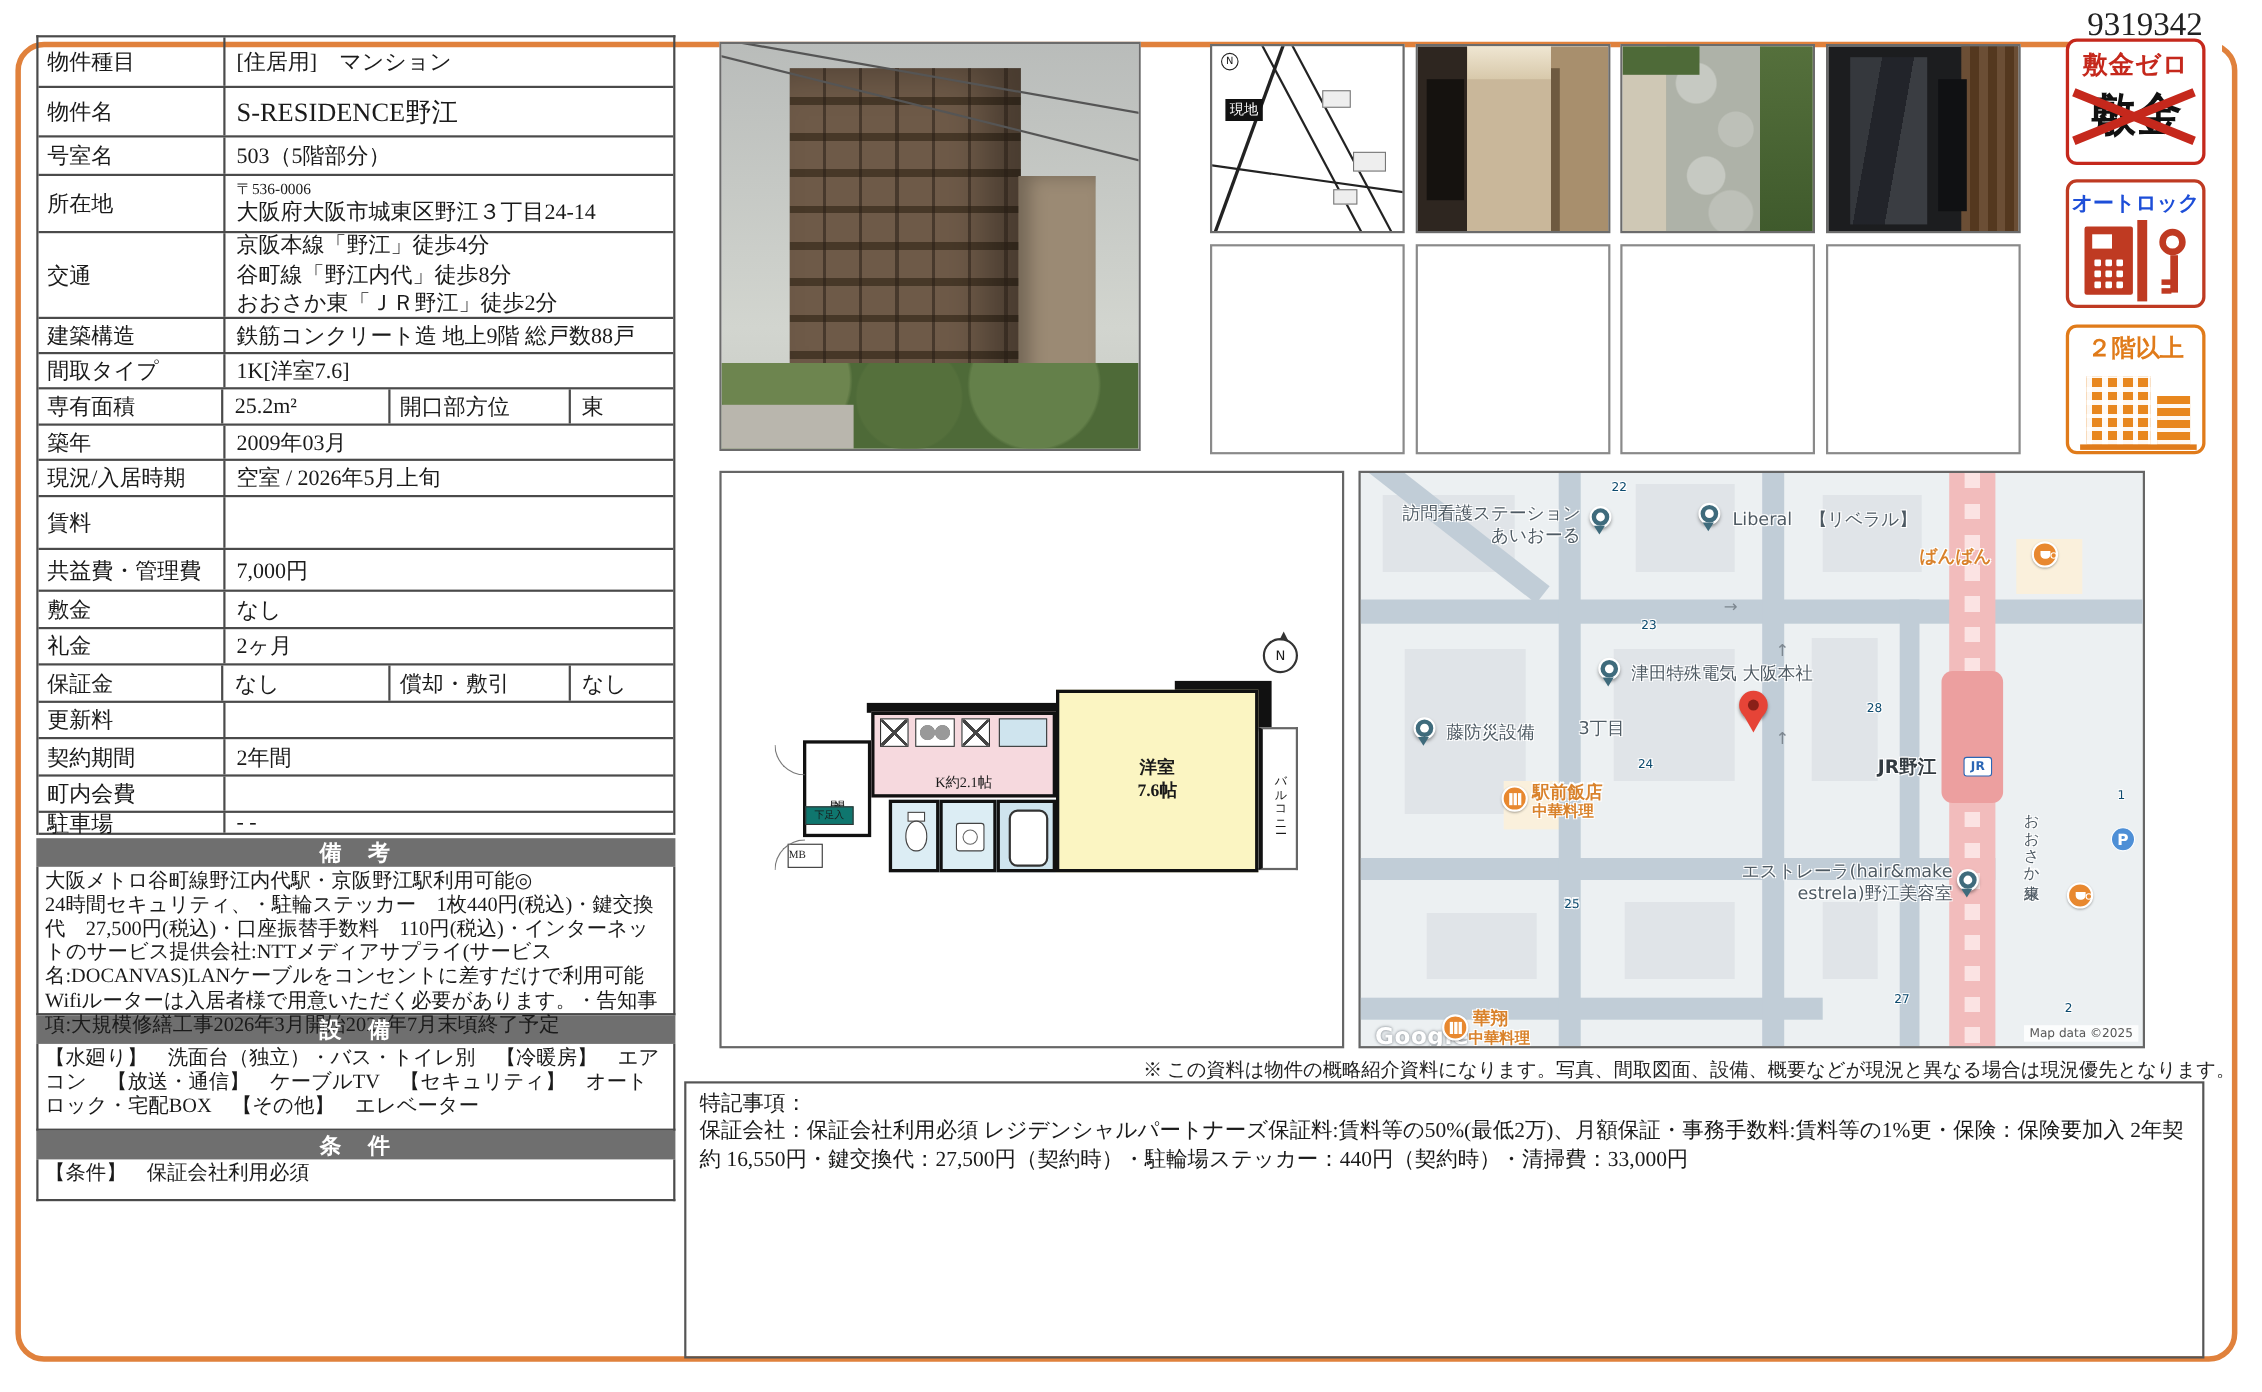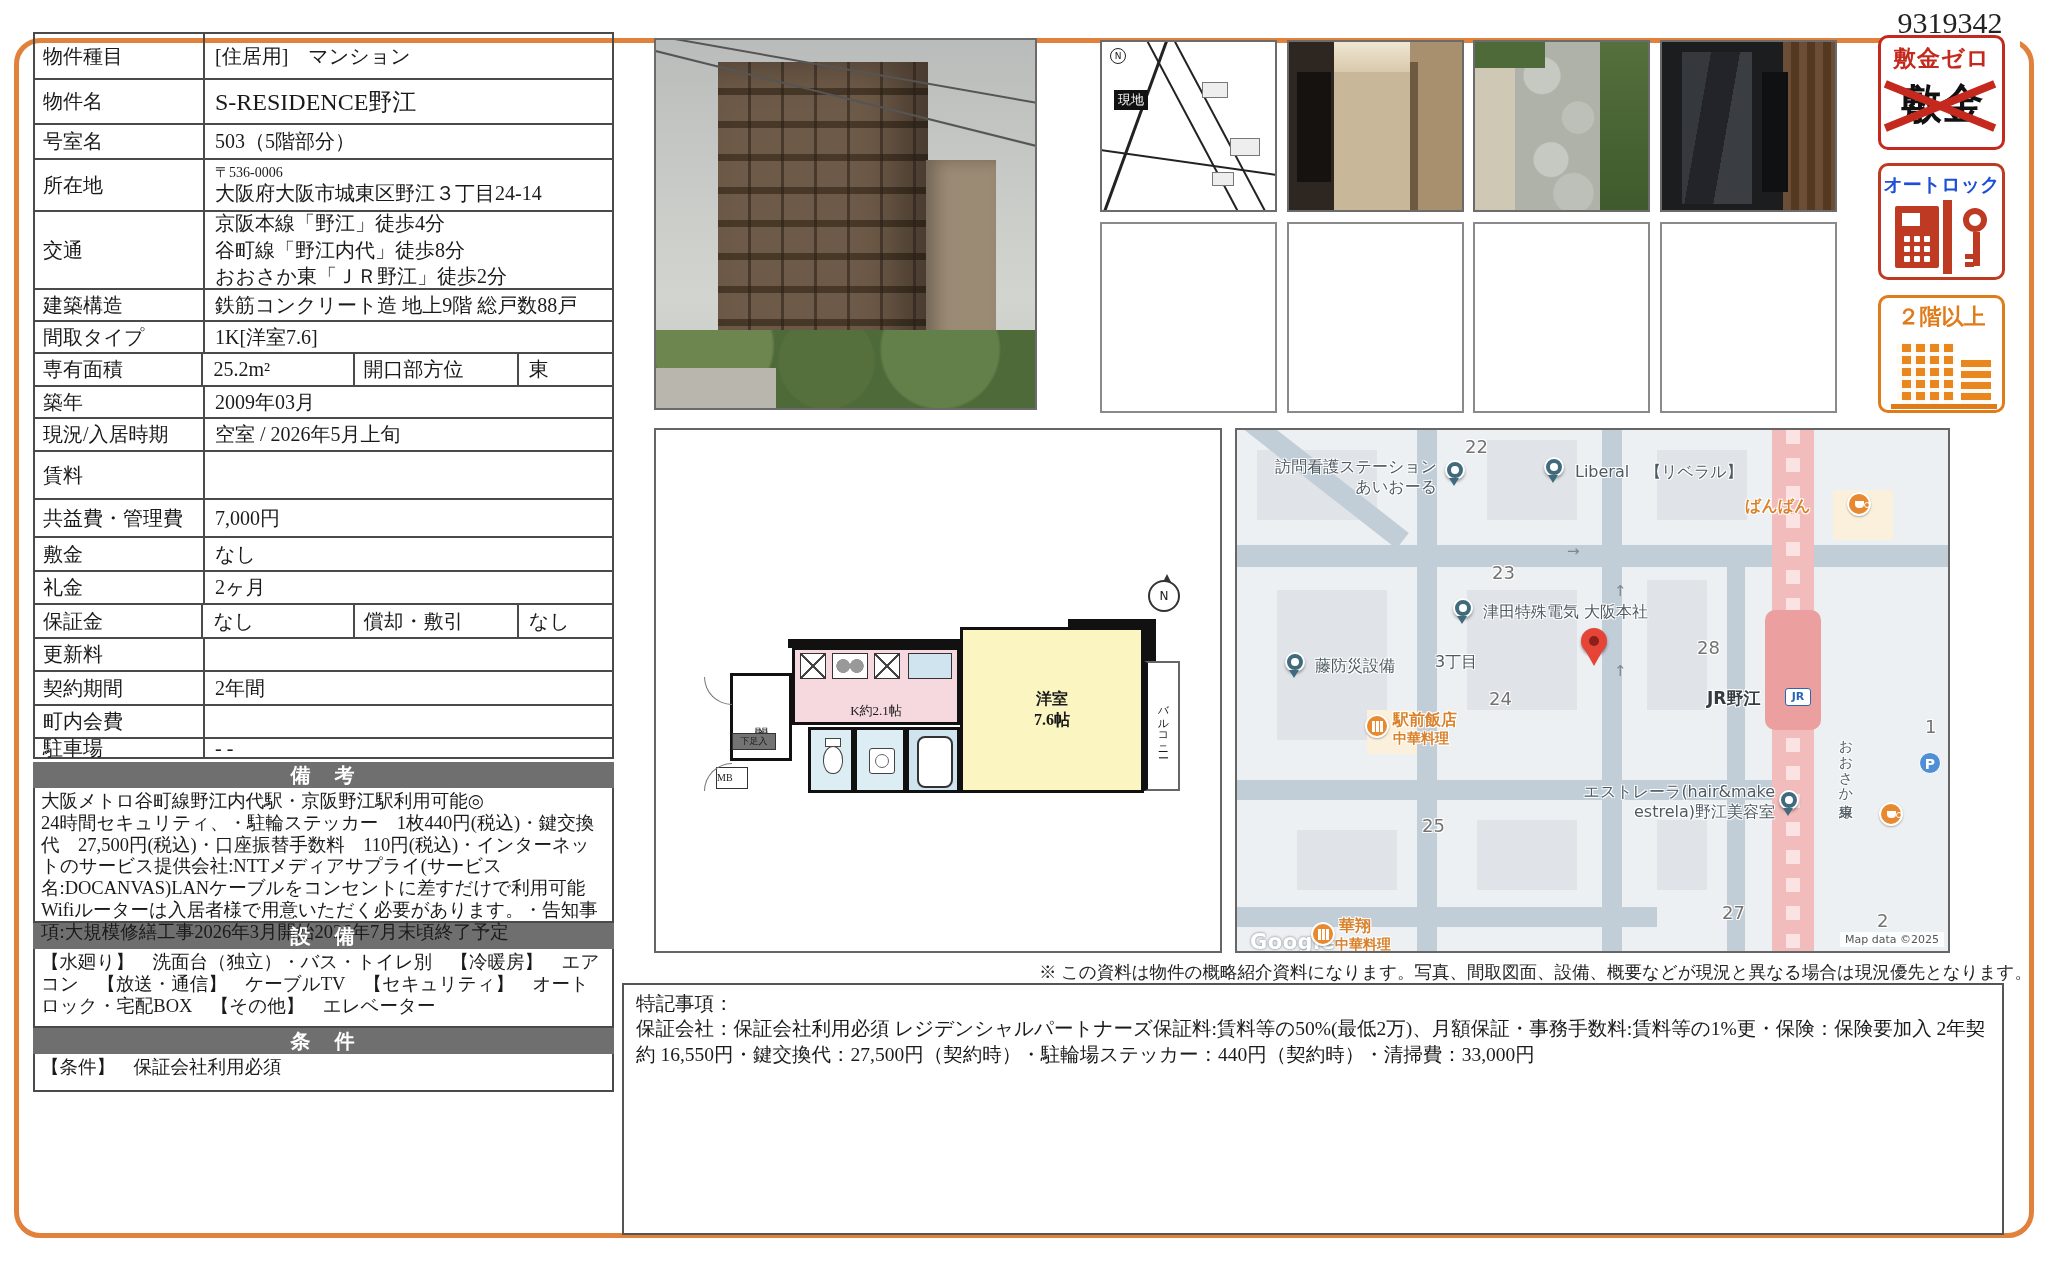--- a/index.html
+++ b/index.html
@@ -80,21 +80,21 @@
              linear-gradient(45deg,transparent 46%,#444 46%,#444 54%,transparent 54%),
              linear-gradient(-45deg,transparent 46%,#444 46%,#444 54%,transparent 54%),#fff;
              border:1.5px solid #333; }
   .fp-stove { position:absolute; left:120px; top:38px; width:36px; height:26px; border:1.5px solid #333;
               background:radial-gradient(circle at 30% 50%,#999 25%,transparent 27%),
                          radial-gradient(circle at 70% 50%,#999 25%,transparent 27%),#fff; }
   .fp-cab { position:absolute; left:196px; top:38px; width:44px; height:26px; background:#cfe4ee; border:1.5px solid #333; }
   .fp-ent { position:absolute; left:18px; top:58px; width:62px; height:88px; background:#fff;
             writing-mode:vertical-rl; display:flex; align-items:center; justify-content:center; font-size:13px; }
   .fp-shoe { position:absolute; left:20px; top:118px; width:44px; height:17px; border:1px solid #333;
-             font-size:9px; text-align:center; line-height:15px; background:#737373; }
+             font-size:9px; text-align:center; line-height:15px; background:#0f766e; }
   .fp-mb { position:absolute; left:4px; top:152px; width:32px; height:22px; border:1px solid #333;
            font-size:10px; text-align:left; line-height:20px; background:#fff; }
   .fp-toilet { position:absolute; left:96px; top:112px; width:46px; height:66px; background:#dcedf4; }
   .toilet-shape { position:absolute; left:12px; top:16px; width:20px; height:28px; background:#fff;
                   border:1.5px solid #444; border-radius:50% 50% 46% 46%; }
   .toilet-tank { position:absolute; left:14px; top:8px; width:16px; height:9px; background:#fff; border:1.5px solid #444; }
   .fp-wash { position:absolute; left:142px; top:112px; width:52px; height:66px; background:#dcedf4; }
   .washer { position:absolute; left:12px; top:18px; width:26px; height:26px; border:1.5px solid #444; background:#fff;
             border-radius:3px; }
   .washer::after { content:""; position:absolute; inset:5px; border:1.5px solid #666; border-radius:50%; }
@@ -118,21 +118,21 @@
          font-family:"DejaVu Sans",sans-serif; }
   .mb-rect { position:absolute; background:#e0e4e8; }
   .mb-warm { position:absolute; background:#faf0dc; }
   .mroad { position:absolute; background:#c1cdd7; }
   .mrail { position:absolute; left:535px; top:0; width:42px; height:525px; background:#f2bcbc; }
   .mrail-dash { position:absolute; left:14px; top:0; width:14px; height:525px;
                 background:repeating-linear-gradient(180deg,#fbe3e3 0 14px,transparent 14px 28px); }
   .mstation { position:absolute; left:528px; top:180px; width:56px; height:120px; background:#ec9f9f; border-radius:10px; }
   .mlabel { position:absolute; color:#4e5a63; font-size:16px; white-space:pre-line; line-height:1.25;
             text-shadow:-1px -1px 0 #fff,1px -1px 0 #fff,-1px 1px 0 #fff,1px 1px 0 #fff; }
-  .mblock { position:absolute; color:#737373; font-size:18px;
+  .mblock { position:absolute; color:#0c4a6e; font-size:11px;
             text-shadow:-1px -1px 0 #fff,1px -1px 0 #fff,-1px 1px 0 #fff,1px 1px 0 #fff; }
   .morange { color:#d9822b; font-weight:bold; }
   .mstation-label { color:#333b41; font-weight:bold; font-size:17px; }
   .pin { position:absolute; width:20px; height:20px; background:#3f6b7c; border:2.5px solid #fff;
          border-radius:50%; box-shadow:0 2px 3px rgba(0,0,0,.35); z-index:3; }
   .pin::before { content:""; position:absolute; inset:4px; background:#fff; border-radius:50%; }
   .pin::after { content:""; position:absolute; left:2px; top:16px; border-left:5px solid transparent;
                 border-right:5px solid transparent; border-top:8px solid #3f6b7c; }
   .redpin { position:absolute; width:26px; height:26px; background:#e64437; border-radius:50%; z-index:4;
             box-shadow:0 2px 3px rgba(0,0,0,.4); }

